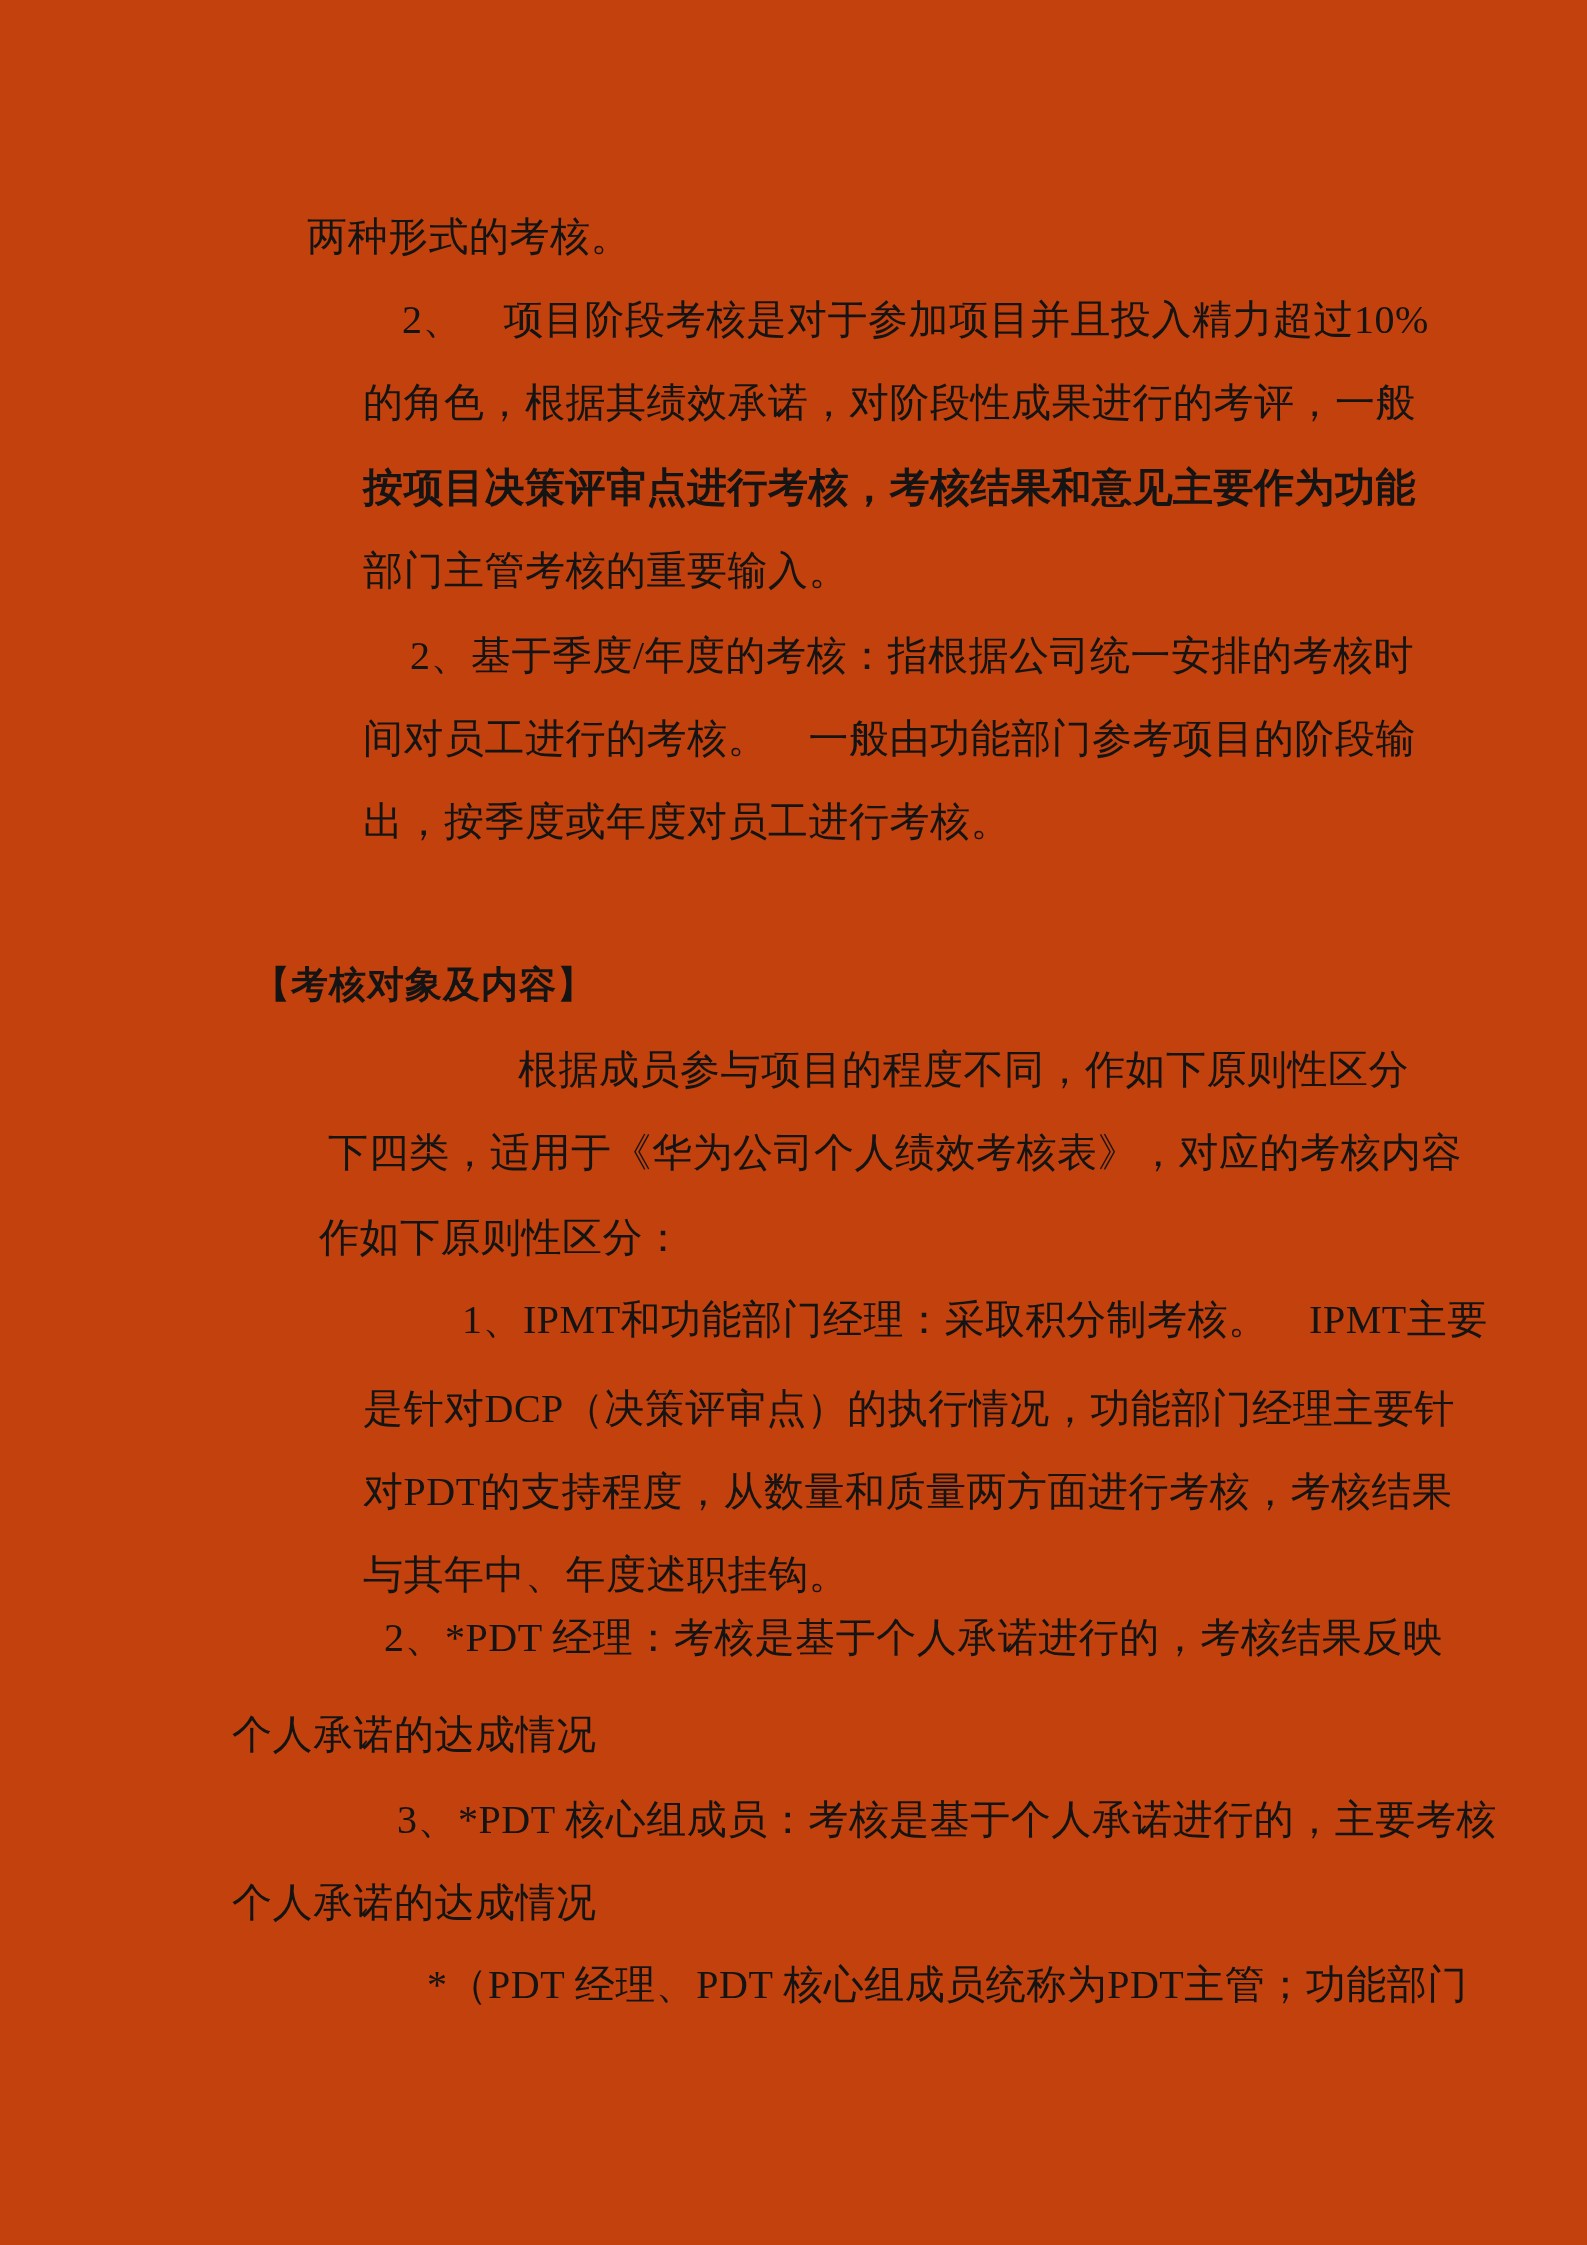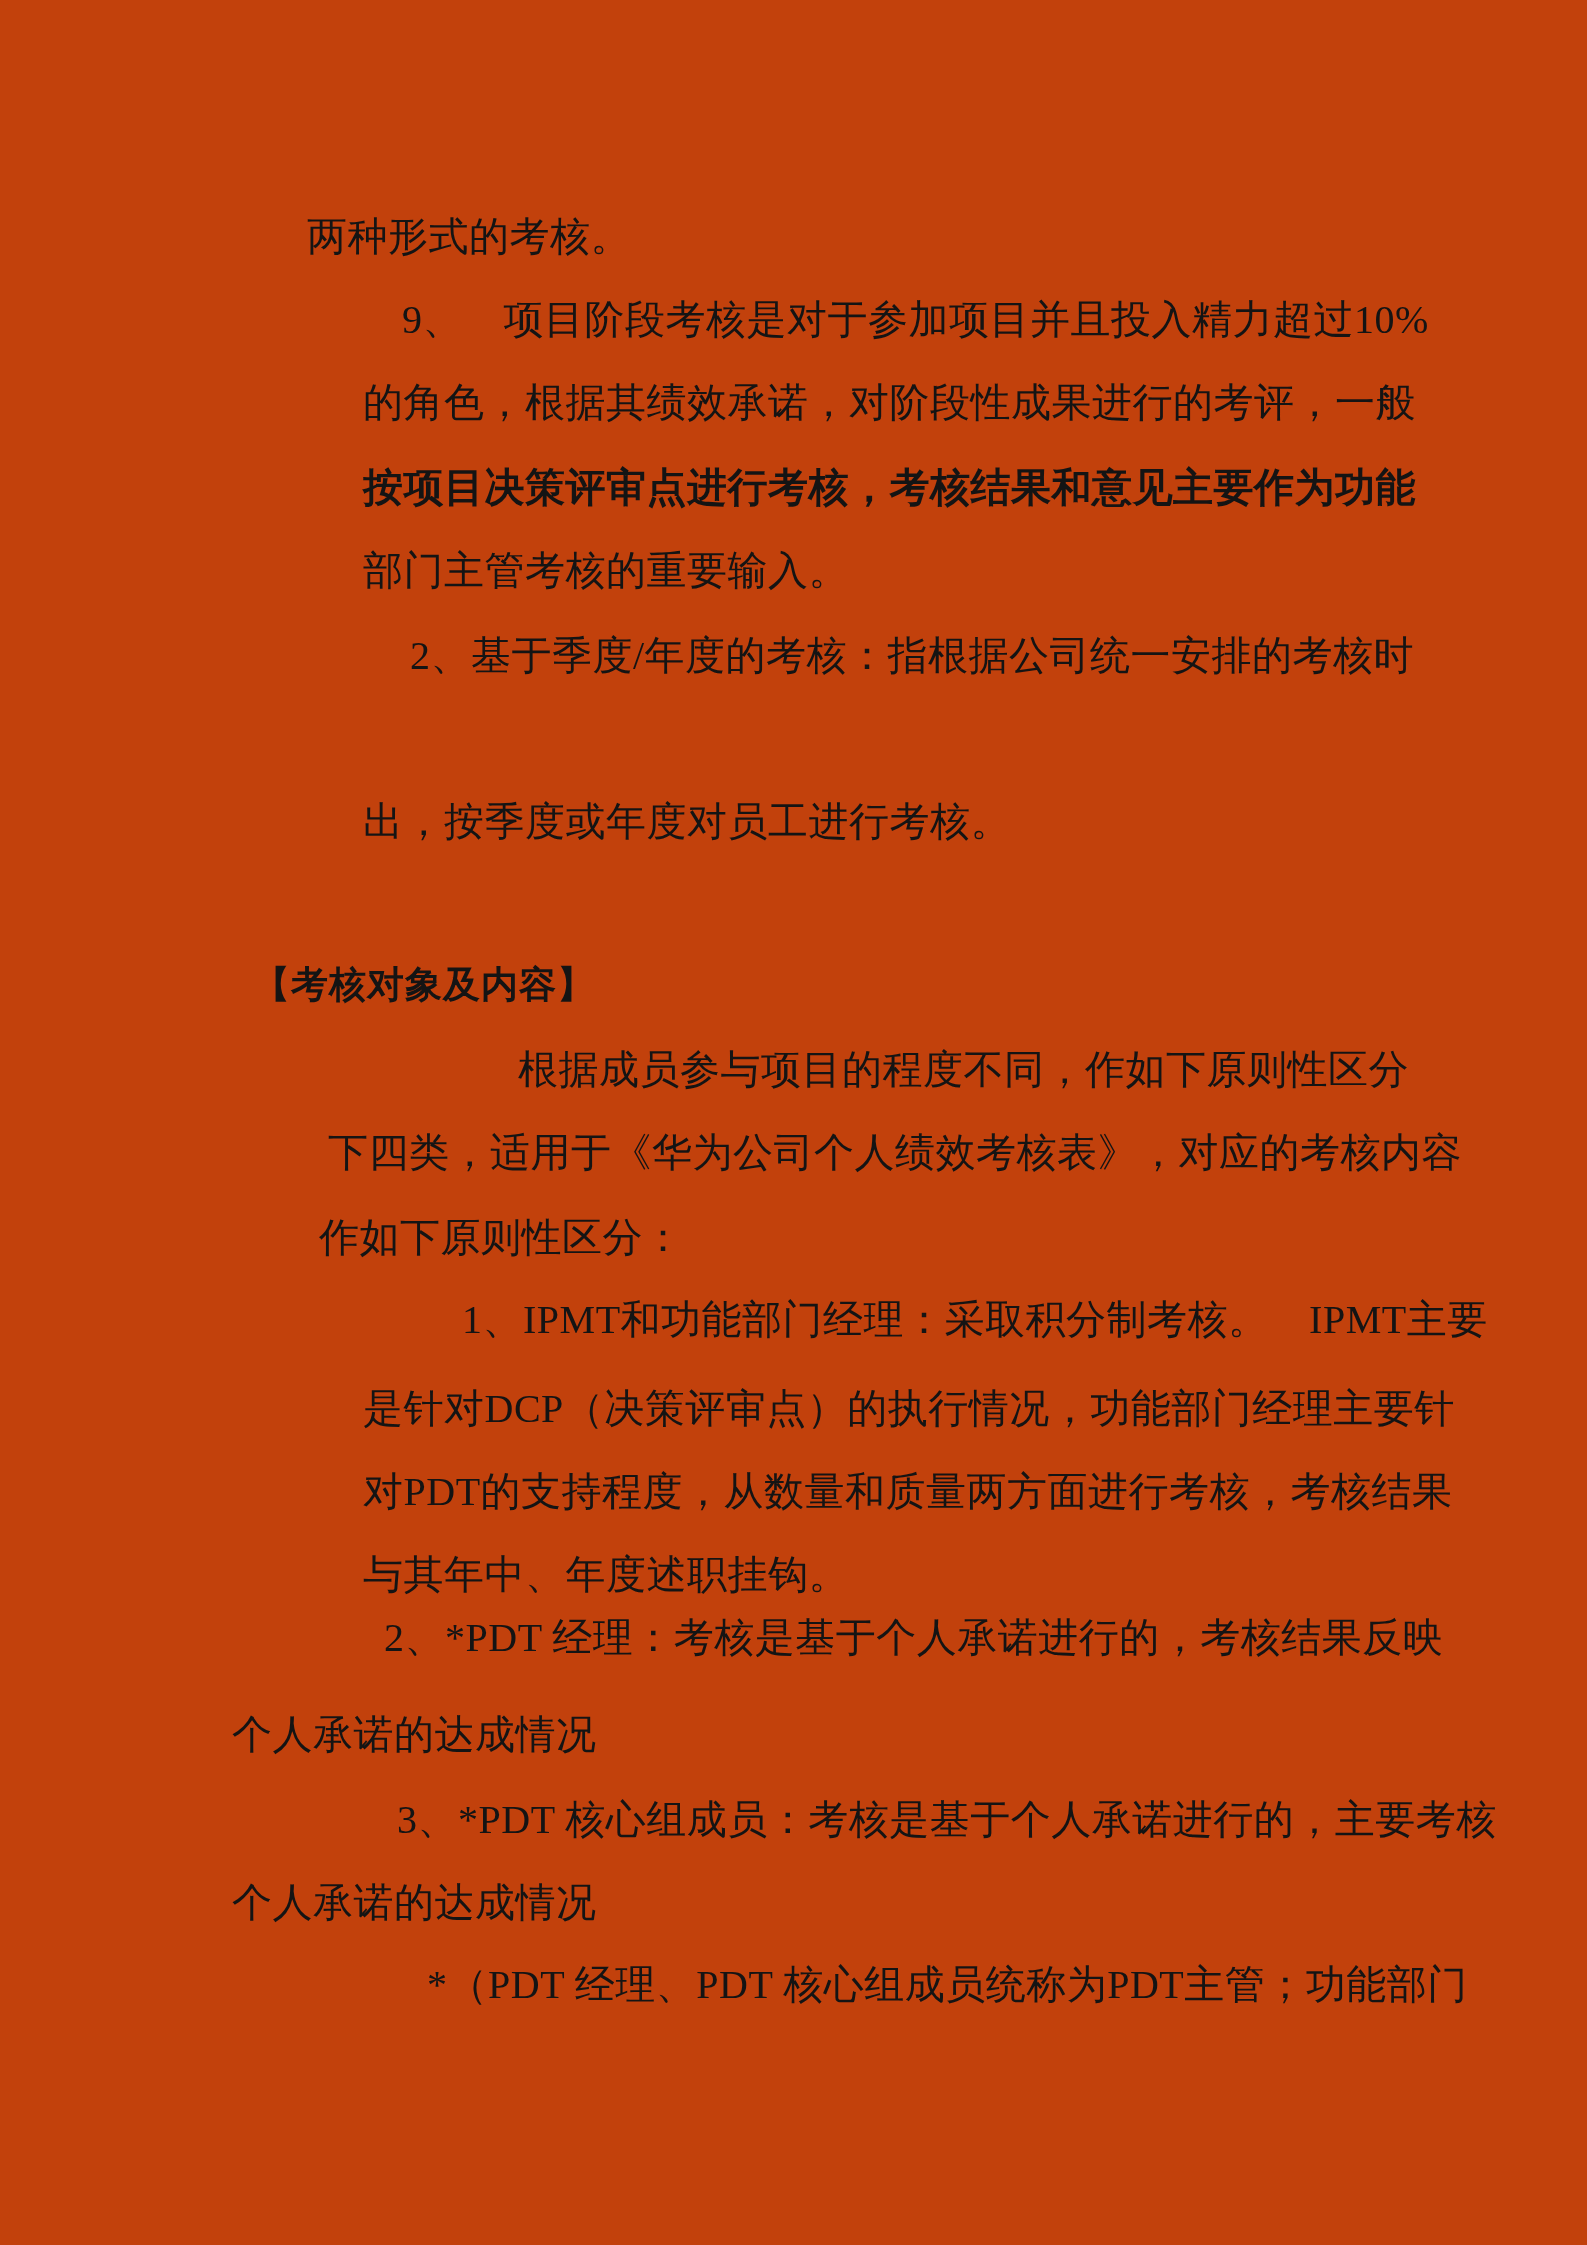--- a/index.html
+++ b/index.html
@@ -28,30 +28,31 @@
     font-weight: normal;
   }
 </style>
 </head>
 <body>
 
 <div class="page">
 
   <div class="ln" style="left:307px; top:215px;">两种形式的考核。</div>
 
-  <div class="ln" style="left:402px; top:298px;">9、　项目阶段考核是对于参加项目并且投入精力超过10%</div>
+  <div class="ln" style="left:402px; top:298px;">2、　项目阶段考核是对于参加项目并且投入精力超过10%</div>
 
   <div class="ln" style="left:363px; top:381px;">的角色，根据其绩效承诺，对阶段性成果进行的考评，一般</div>
 
   <div class="ln" style="left:363px; top:466px;font-weight:bold;">按项目决策评审点进行考核，考核结果和意见主要作为功能</div>
 
   <div class="ln" style="left:363px; top:549px;">部门主管考核的重要输入。</div>
 
   <div class="ln" style="left:410px; top:634px;">2、基于季度/年度的考核：指根据公司统一安排的考核时</div>
 
+  <div class="ln" style="left:363px; top:717px;">间对员工进行的考核。　一般由功能部门参考项目的阶段输</div>
 
   <div class="ln" style="left:363px; top:800px;">出，按季度或年度对员工进行考核。</div>
 
   <div class="ln heading" style="left:253px; top:965px;">【考核对象及内容】</div>
 
   <div class="ln" style="left:518px; top:1048px;">根据成员参与项目的程度不同，作如下原则性区分</div>
 
   <div class="ln" style="left:328px; top:1131px;">下四类，适用于《华为公司个人绩效考核表》，对应的考核内容</div>
 
   <div class="ln" style="left:319px; top:1216px;">作如下原则性区分：</div>

